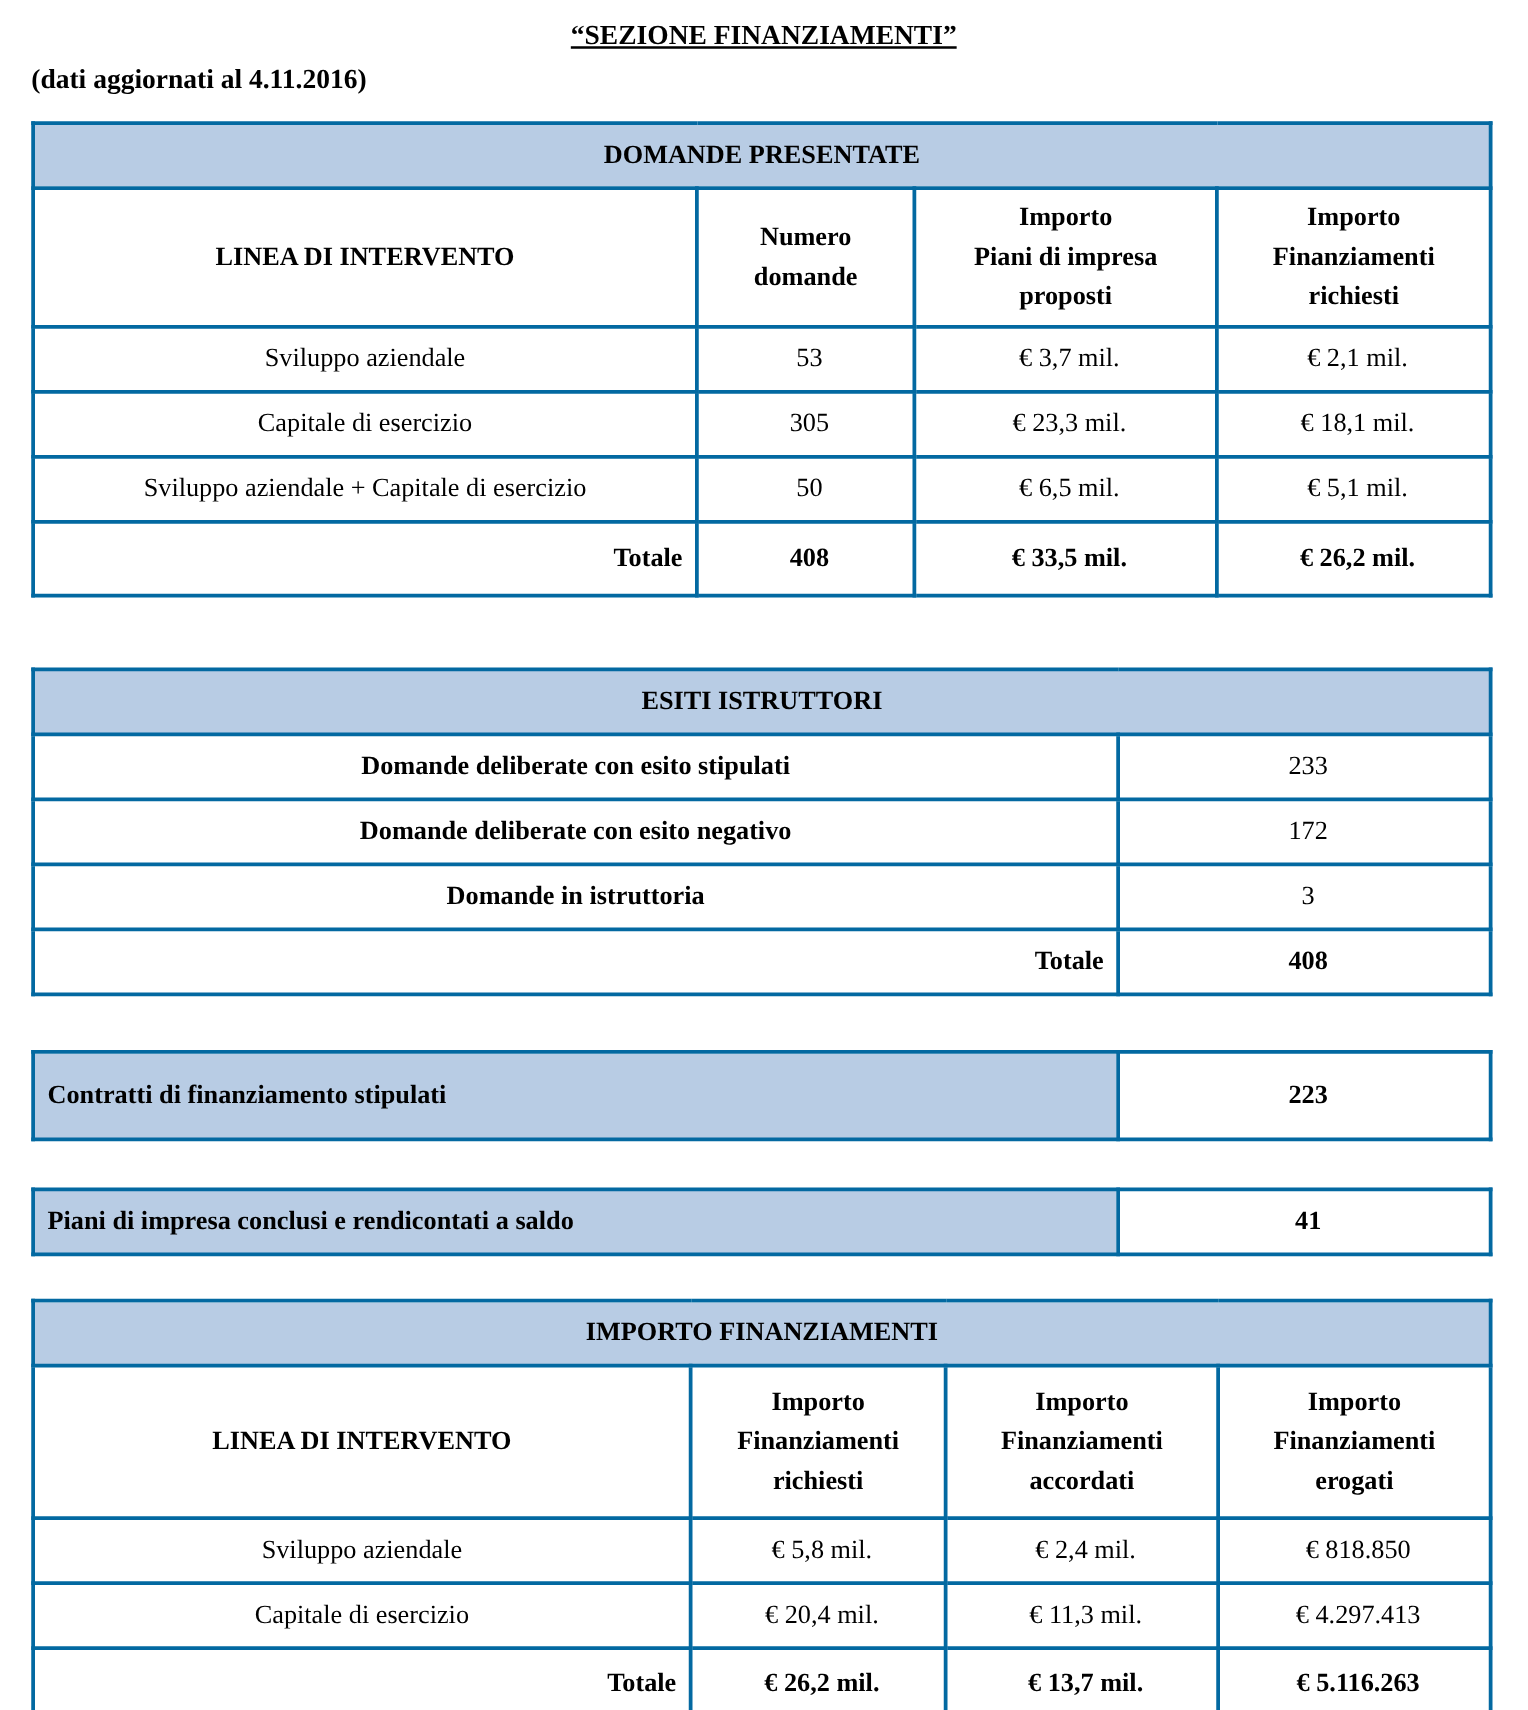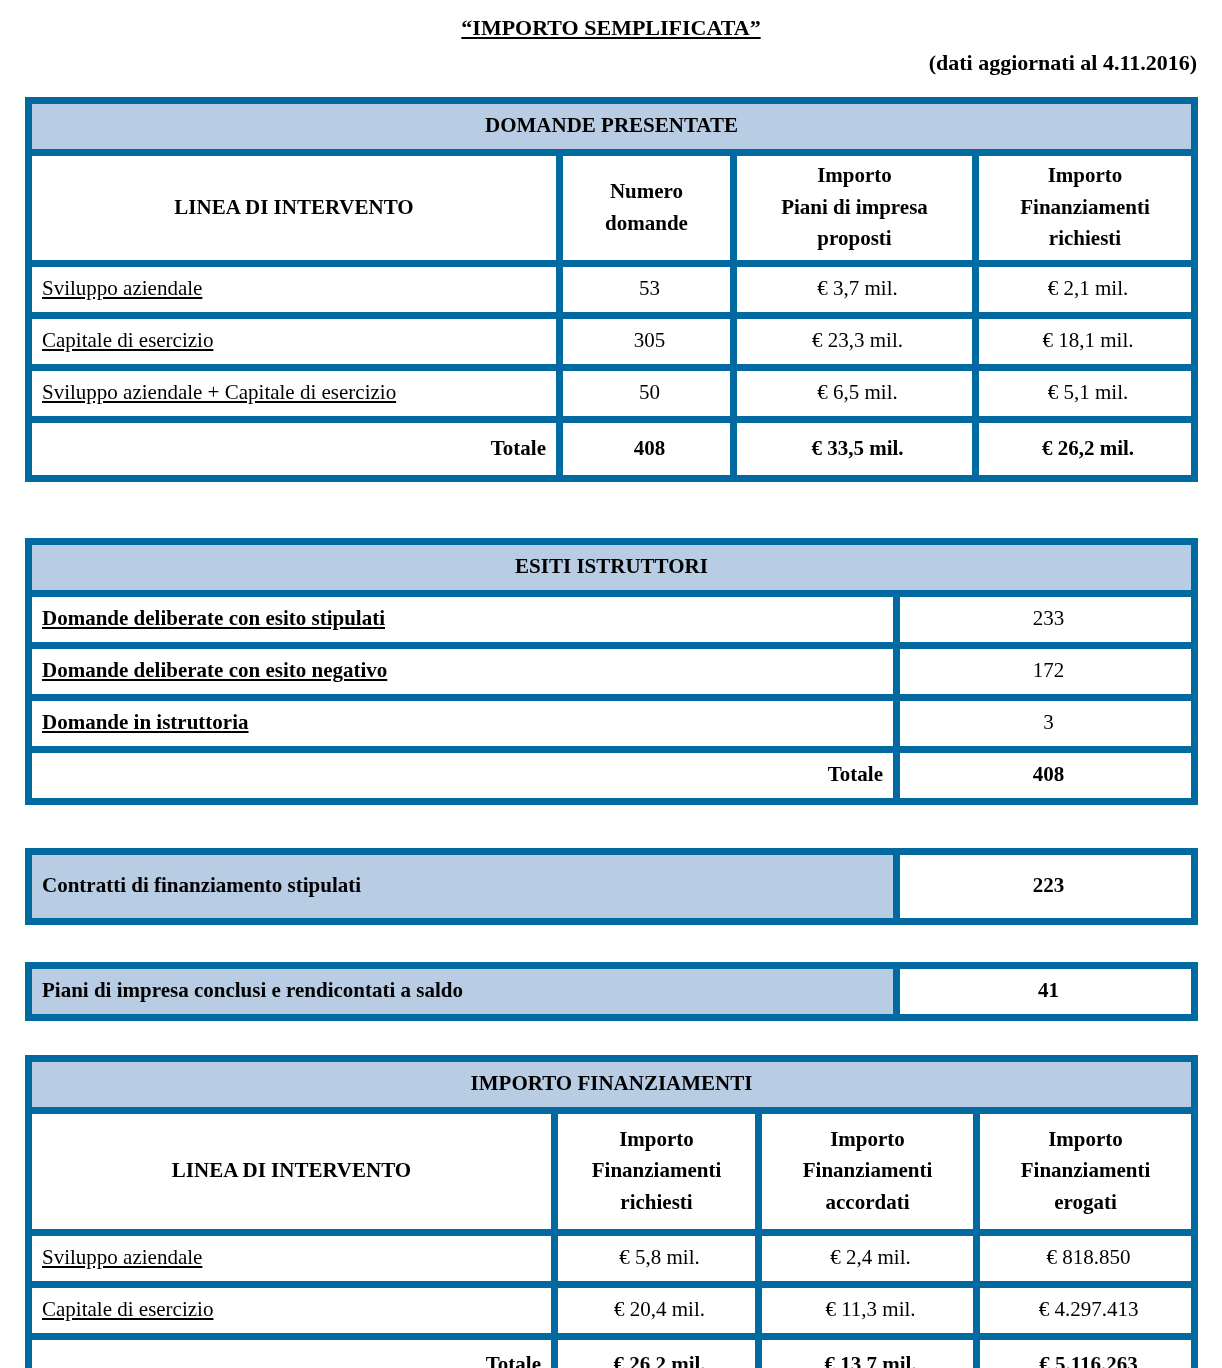--- a/index.html
+++ b/index.html
@@ -13,52 +13,52 @@
   .page { padding: 12px 25px 20px 25px; }
 
   .doc-title {
     text-align: center;
     font-size: 22px;
     font-weight: bold;
     line-height: 1.45;
   }
   .doc-title .underlined { text-decoration: underline; }
   .doc-subtitle {
-    text-align: right;
+    text-align: left;
     font-size: 22px;
     font-weight: bold;
     line-height: 1.35;
     margin-top: 4px;
   }
 
   table {
     border-collapse: collapse;
     width: 1166px;
     table-layout: fixed;
   }
   td {
-    border: 7px solid #0369a1;
+    border: 3px solid #0369a1;
     font-size: 21px;
     vertical-align: middle;
     padding: 4px 10px;
     line-height: 1.5;
     overflow: hidden;
   }
   .band {
     background: #b8cce4;
     font-weight: bold;
     text-align: center;
     height: 52px;
   }
   .colhead {
     font-weight: bold;
     text-align: center;
   }
   .multiline { white-space: pre-line; }
-  .label-cell { text-align: left; text-decoration: underline; }
+  .label-cell { text-align: center; }
   .num-cell { text-align: center; padding-left: 16px; }
   .total-label {
     text-align: right;
     font-weight: bold;
   }
   .bold { font-weight: bold; }
   .blue-label {
     background: #b8cce4;
     font-weight: bold;
     text-align: left;
@@ -83,21 +83,21 @@
   #t-importi tr.header-row { height: 122px; }
   #t-importi tr.data-row { height: 52px; }
   #t-importi tr.total-row { height: 57px; }
 </style>
 </head>
 <body>
 
 <div class="page">
 
   <div class="doc-title">
-    <span class="underlined">“IMPORTO SEMPLIFICATA”</span>
+    <span class="underlined">“SEZIONE FINANZIAMENTI”</span>
   </div>
   <div class="doc-subtitle">(dati aggiornati al 4.11.2016)</div>
 
   <table id="t-domande">
     <colgroup>
       <col style="width:531px">
         <col style="width:174px">
         <col style="width:242px">
         <col style="width:219px">
     </colgroup>

